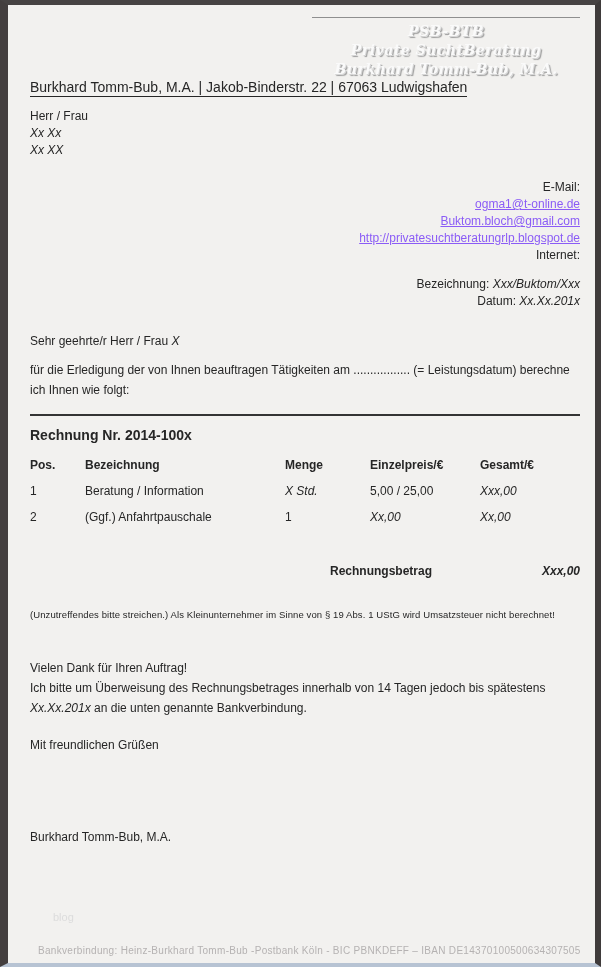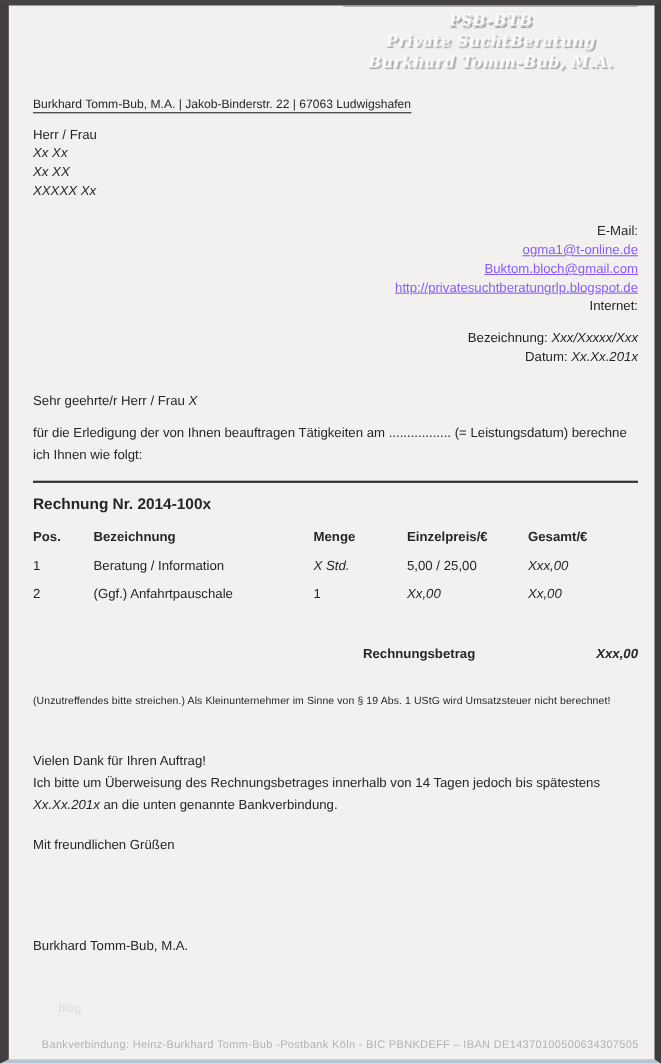--- a/index.html
+++ b/index.html
@@ -11,31 +11,31 @@
     border-right:6px solid #3f3b3b;
     border-top:5px solid #474343;
     border-bottom:4px solid #b7c3d3;
     font-family:"Liberation Sans", sans-serif;
     color:#262626; font-size:12px;
   }
   .content { padding:0 15px 0 22px; }
 
   
   .logo-block {
-    width:268px; margin:0 0 0 auto;
+    width:268px; margin:12px 0 0 auto;
     border-top:1px solid #8f8f8f; padding-top:4px;
     text-align:center;
     font-family:"DejaVu Serif", serif;
     font-style:italic; font-weight:bold; font-size:14px;
     letter-spacing:0.5px; line-height:19px;
     color:#fafafa;
     text-shadow:1px 1px 0 #d6d6d6, 2px 2px 1px #9e9e9e;
   }
 
-  .sender { margin-top:22px; font-size:11px; }
+  .sender { font-size:14px; }
   .sender span { border-bottom:1px solid #262626; padding-bottom:1px; }
 
   .recipient { margin-top:13px; line-height:17px; }
   .recipient .ital { font-style:italic; }
 
   .contact { margin-top:20px; text-align:right; line-height:17px; }
   .contact a { color:#8b5cf6; }
   .tax-block { margin-top:12px; }
   .ital { font-style:italic; }
 
@@ -84,31 +84,30 @@
     </div>
 
     <div class="sender">
       <span>Burkhard Tomm-Bub, M.A. | Jakob-Binderstr. 22 | 67063 Ludwigshafen</span>
     </div>
 
     <div class="recipient">
       <div>Herr / Frau</div>
       <div class="ital">Xx Xx</div>
       <div class="ital">Xx XX</div>
-      <div class="ital">XXXXX Xx</div>
     </div>
 
     <div class="contact">
       <div>E-Mail:</div>
       <div><a href="#">ogma1@t-online.de</a></div>
       <div><a href="#">Buktom.bloch@gmail.com</a></div>
       <div><a href="#">http://privatesuchtberatungrlp.blogspot.de</a></div>
       <div>Internet:</div>
       <div class="tax-block">
-        <div><span>Bezeichnung: </span><span class="ital">Xxx/Xxxxx/Xxx</span></div>
+        <div><span>Bezeichnung: </span><span class="ital">Xxx/Buktom/Xxx</span></div>
         <div><span>Datum: </span><span class="ital">Xx.Xx.201x</span></div>
       </div>
     </div>
 
     <div class="greeting"><span>Sehr geehrte/r Herr / Frau </span><span class="ital">X</span></div>
 
     <p class="intro">für die Erledigung der von Ihnen beauftragen Tätigkeiten am ................. (= Leistungsdatum) berechne ich Ihnen wie folgt:</p>
 
     <hr class="rule">
 

